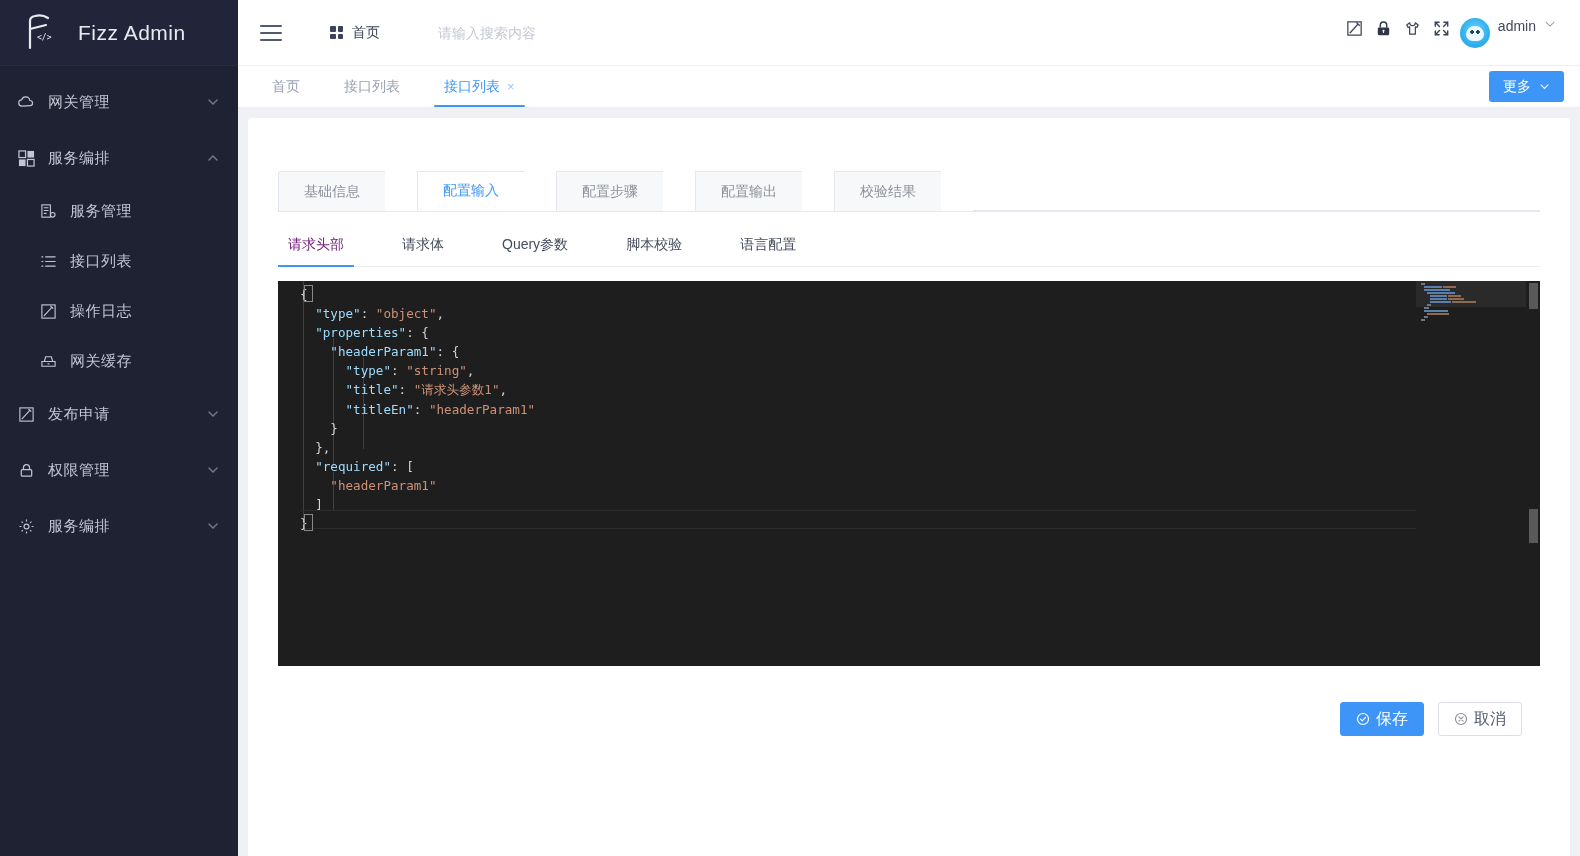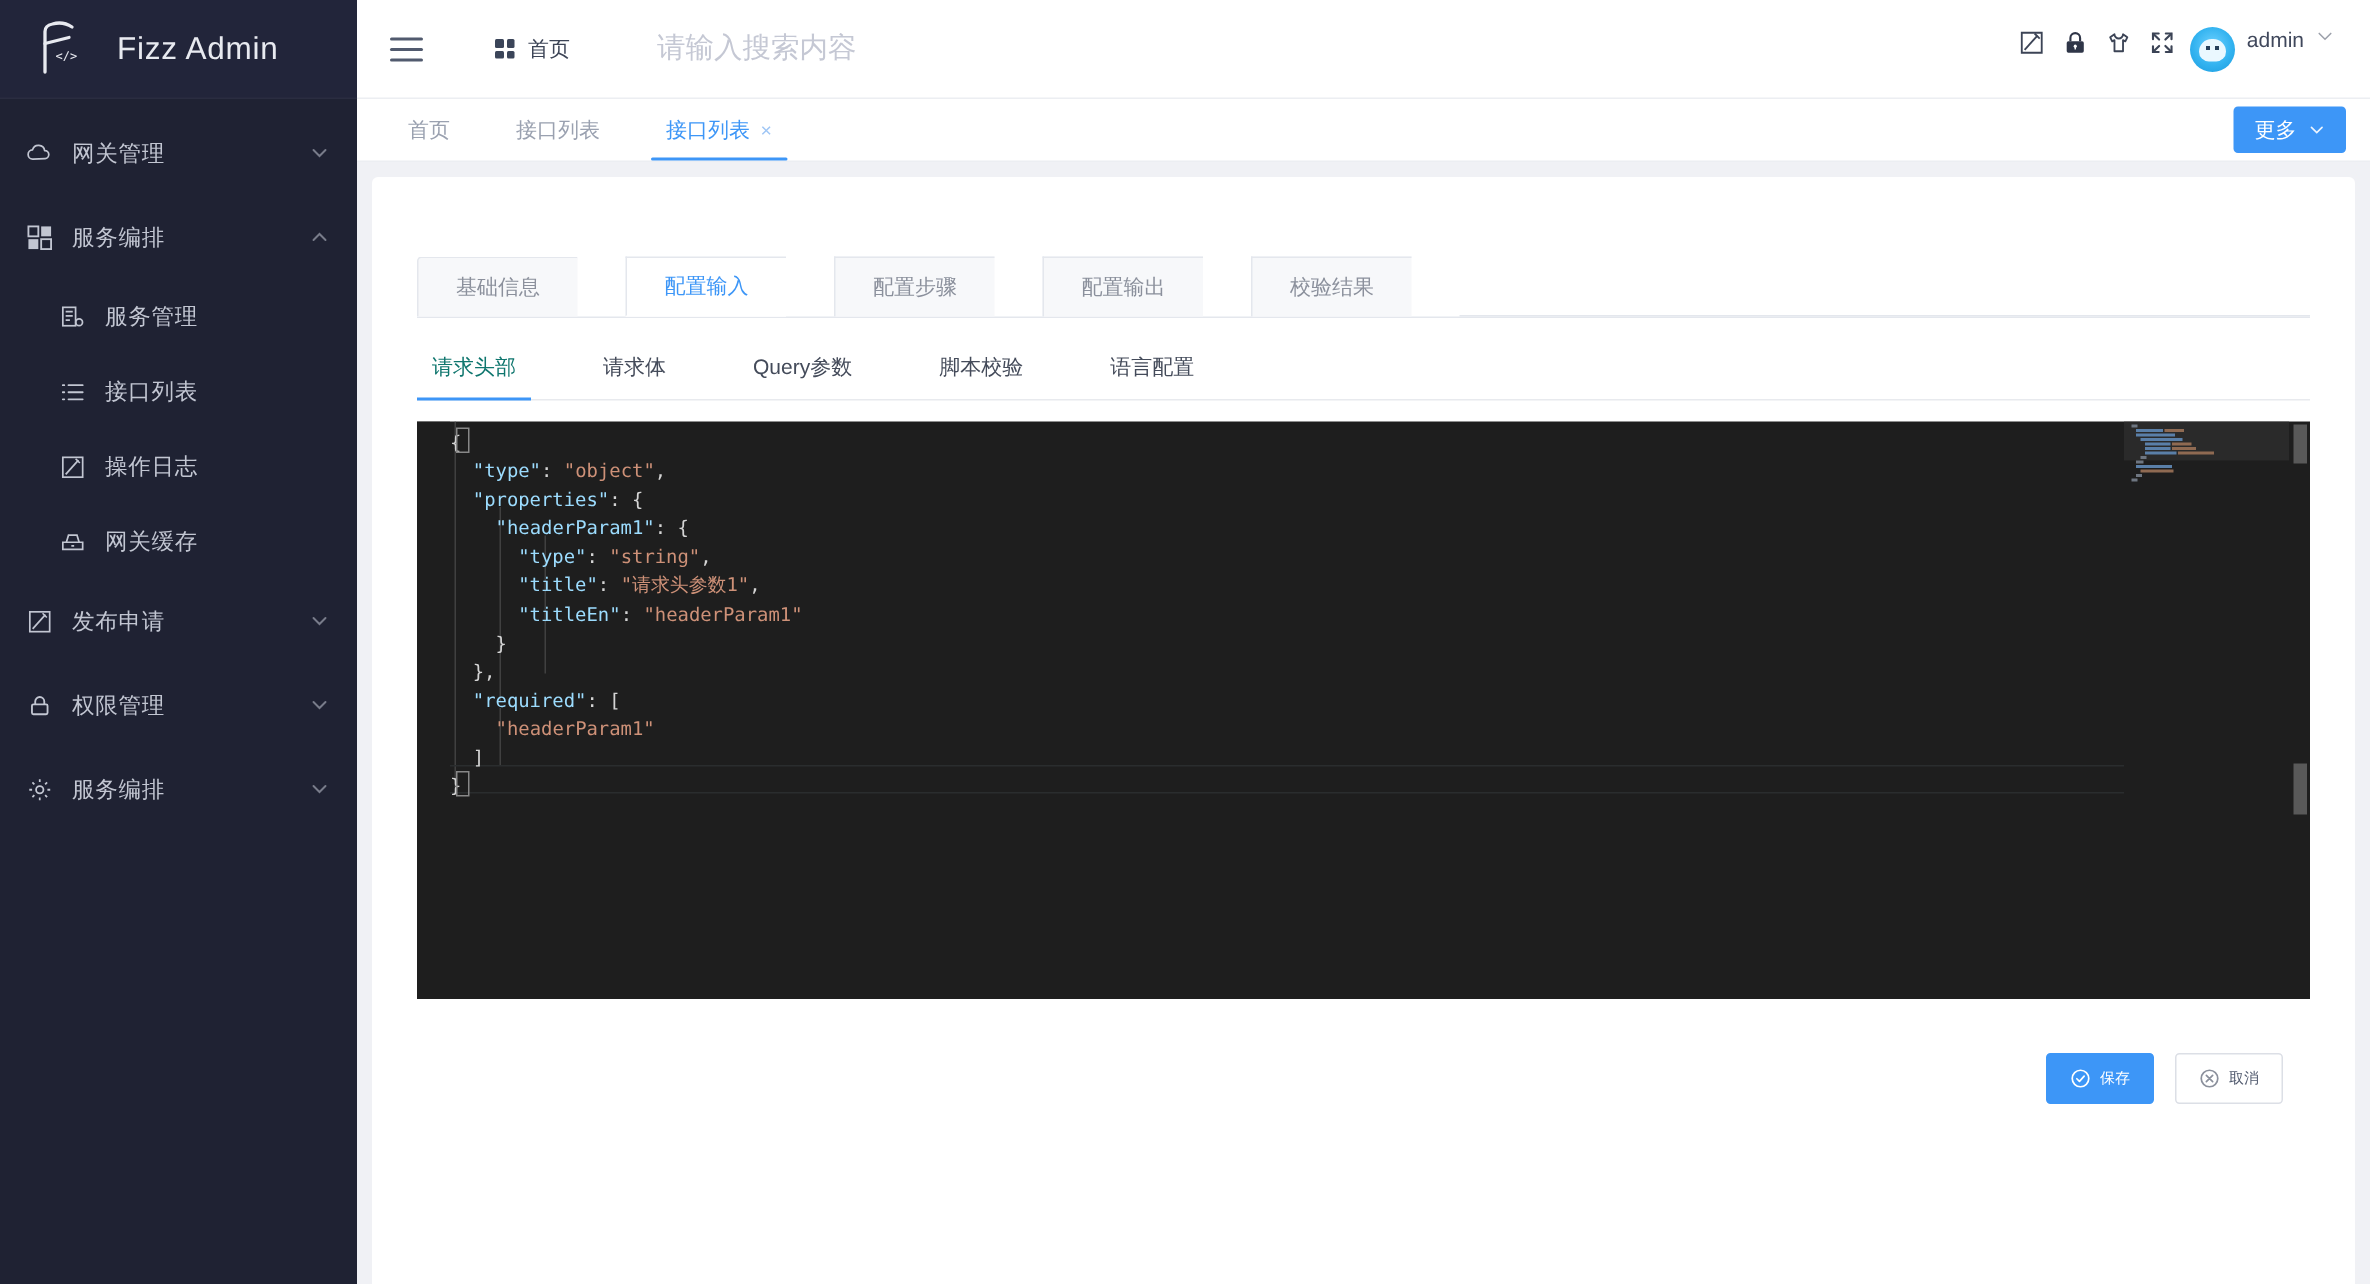--- a/index.html
+++ b/index.html
@@ -56,21 +56,21 @@
   }
   .hamburger { width: 22px; height: 16px; display:flex; flex-direction:column;
                justify-content: space-between; cursor: pointer; }
   .hamburger i { display:block; height: 2px; background: #515a6e; border-radius:1px;}
   .home-crumb { display: flex; align-items: center; gap: 9px; margin-left: 48px; cursor:pointer;}
   .grid-ic { width: 13px; height: 13px; display:grid; grid-template-columns: 1fr 1fr;
              grid-template-rows: 1fr 1fr; gap: 2px; }
   .grid-ic b { background:#3b4559; border-radius:1px; display:block; }
   .home-crumb span { font-size: 14px; color: #3c4456; }
   .search-box {
-    margin-left: 58px; border: none; outline: none; font-size: 19px;
+    margin-left: 58px; border: none; outline: none; font-size: 14px;
     color: #515a6e; width: 260px; background: transparent;
     font-family: "Liberation Sans", sans-serif;
   }
   .search-box::placeholder { color: #c5c8d4; }
   .top-right { margin-left: auto; display: flex; align-items: flex-start; gap: 8px; }
   .top-ic { width: 21px; height: 21px; cursor: pointer; display:flex;
             align-items:center; justify-content:center;}
   .avatar {
     width: 30px; height: 30px; border-radius: 50%;
     background: radial-gradient(circle at 50% 42%, #6fd2ff 0%, #33b3f0 55%, #1a9ade 100%);
@@ -144,21 +144,21 @@
   }
   .ctabs-filler { flex: 1; border-bottom: 1px solid #e4e7ed; }
 
   
   .subtabs { display:flex; gap: 0; border-bottom: 1px solid #e8eaee; margin-top: 10px; }
   .stab {
     padding: 14px 10px 12px 10px; margin-right: 38px;
     font-size: 14px; color: #444b5a; cursor: pointer; position: relative;
   }
   .stab:last-child { margin-right:0; }
-  .stab.active { color: #0f766e; }
+  .stab.active { color: #701a75; }
   .stab.active::after{
     content:""; position:absolute; left:0; right:0; bottom:-1px;
     height: 2px; background:#3d96f7;
   }
 
   
   .editor {
     margin-top: 14px; height: 385px; background:#1e1e1e; position: relative;
     overflow: hidden; display:flex;
   }
@@ -200,21 +200,21 @@
   }
   .ed-overview-top { top: 2px; height: 26px; }
   .ed-overview-mid { top: 228px; height: 34px; }
 
   
   .actions {
     display:flex; justify-content:flex-end; gap: 14px;
     margin-top: 36px; padding-right: 18px;
   }
   .btn {
-    height: 33px; padding: 16px 15px; border-radius: 3px; font-size: 10px;
+    height: 33px; padding: 16px 15px; border-radius: 3px; font-size: 16px;
     display:flex; align-items:center; gap:6px; cursor:pointer;
     font-family: "Liberation Sans", sans-serif;
   }
   .btn-primary { background:#3d96f7; color:#fff; border:1px solid #3d96f7; }
   .btn-default { background:#fff; color:#515a6e; border:1px solid #dcdfe6; }
 </style>
 </head>
 <body>
 
 <div class="app">

